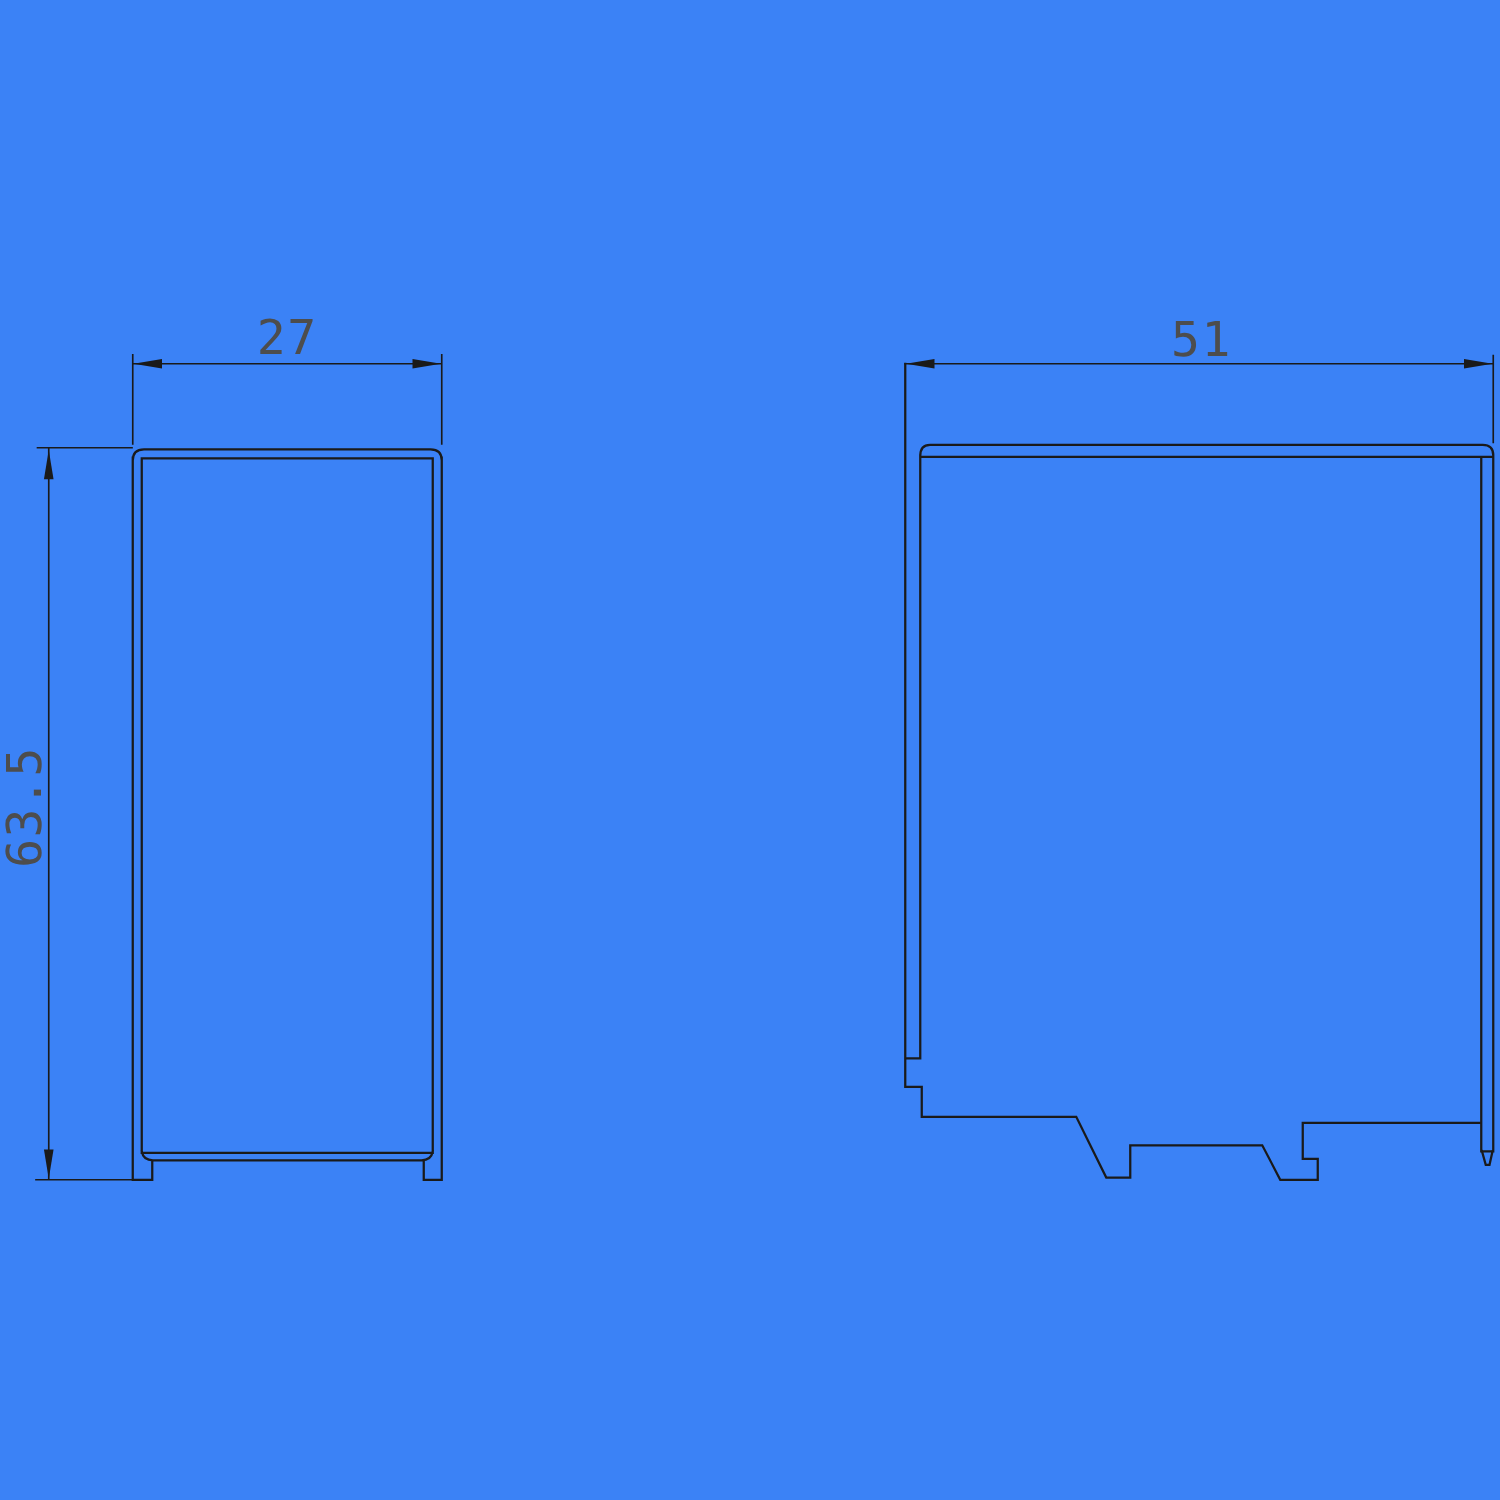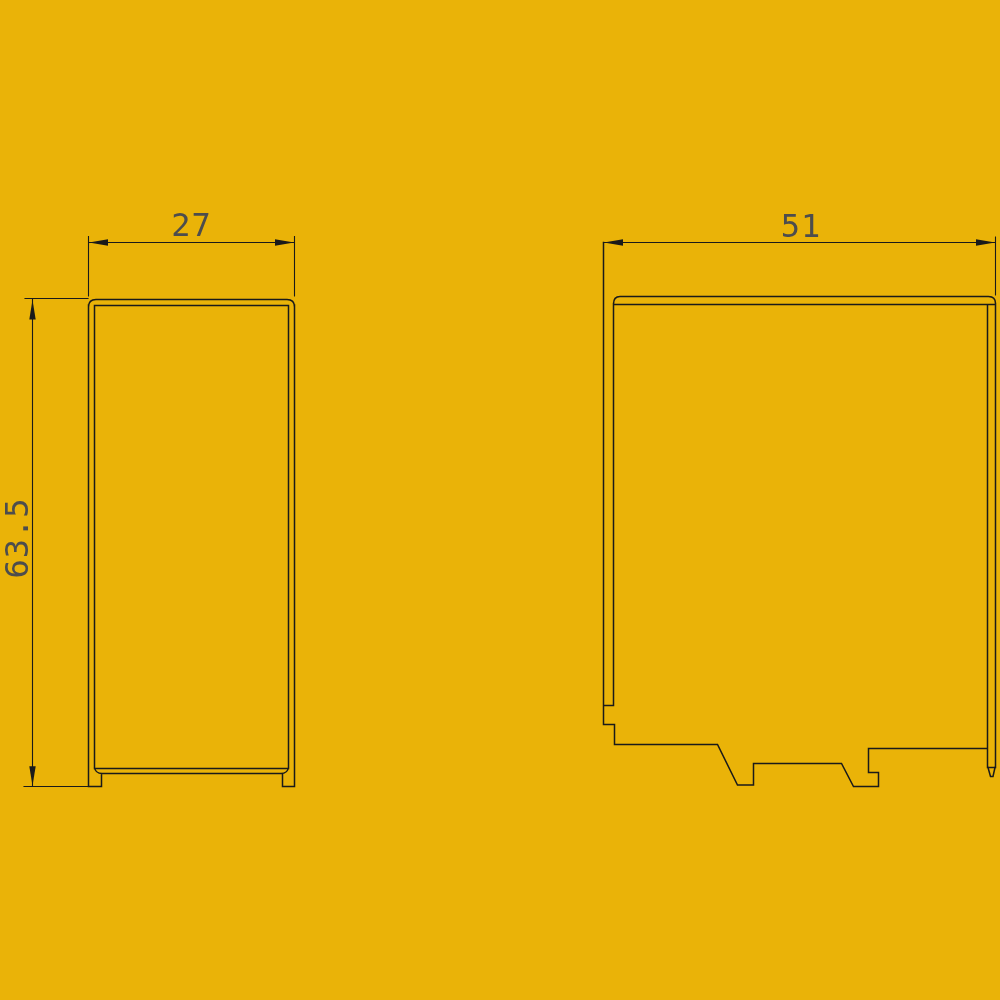--- a/index.html
+++ b/index.html
@@ -6,21 +6,21 @@
     margin: 0;
     padding: 0;
     width: 1000px;
     height: 1000px;
     background: #ffffff;
     font-family: "DejaVu Sans", sans-serif;
   }
   .canvas-wrap {
     width: 1000px;
     height: 1000px;
-    background: #eab308;
+    background: #3b82f6;
     overflow: hidden;
   }
   svg { display: block; }
   .outline {
     fill: none;
     stroke-width: 1.5;
     stroke-linecap: square;
     stroke-linejoin: miter;
   }
   .dimline {

